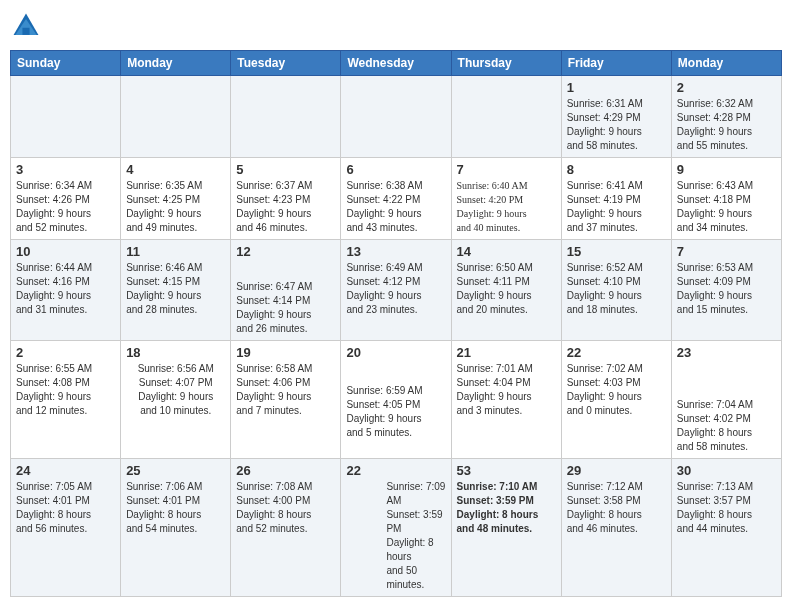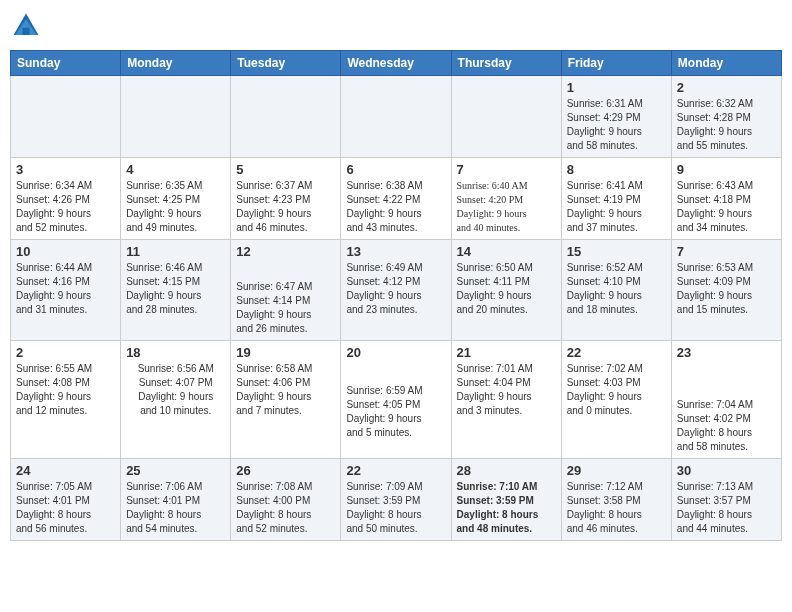--- a/index.html
+++ b/index.html
@@ -318,27 +318,27 @@
           </td>
           <td>
             <span class="day-num">26</span>
             <div class="cell-info" style="white-space: pre-line;">Sunrise: 7:08 AM
 Sunset: 4:00 PM
 Daylight: 8 hours
 and 52 minutes.</div>
           </td>
           <td>
             <span class="day-num">22</span>
-            <div class="cell-info" style="white-space: pre-line;">Sunrise: 7:09 AM
+            <div class="cell-info" style="white-space: pre-line; margin-left: 40px;">Sunrise: 7:09 AM
 Sunset: 3:59 PM
 Daylight: 8 hours
 and 50 minutes.</div>
           </td>
           <td>
-            <span class="day-num">28</span>
+            <span class="day-num">53</span>
             <div class="cell-info" style="white-space: pre-line; font-weight: bold;">Sunrise: 7:10 AM
 Sunset: 3:59 PM
 Daylight: 8 hours
 and 48 minutes.</div>
           </td>
           <td>
             <span class="day-num">29</span>
             <div class="cell-info" style="white-space: pre-line;">Sunrise: 7:12 AM
 Sunset: 3:58 PM
 Daylight: 8 hours

